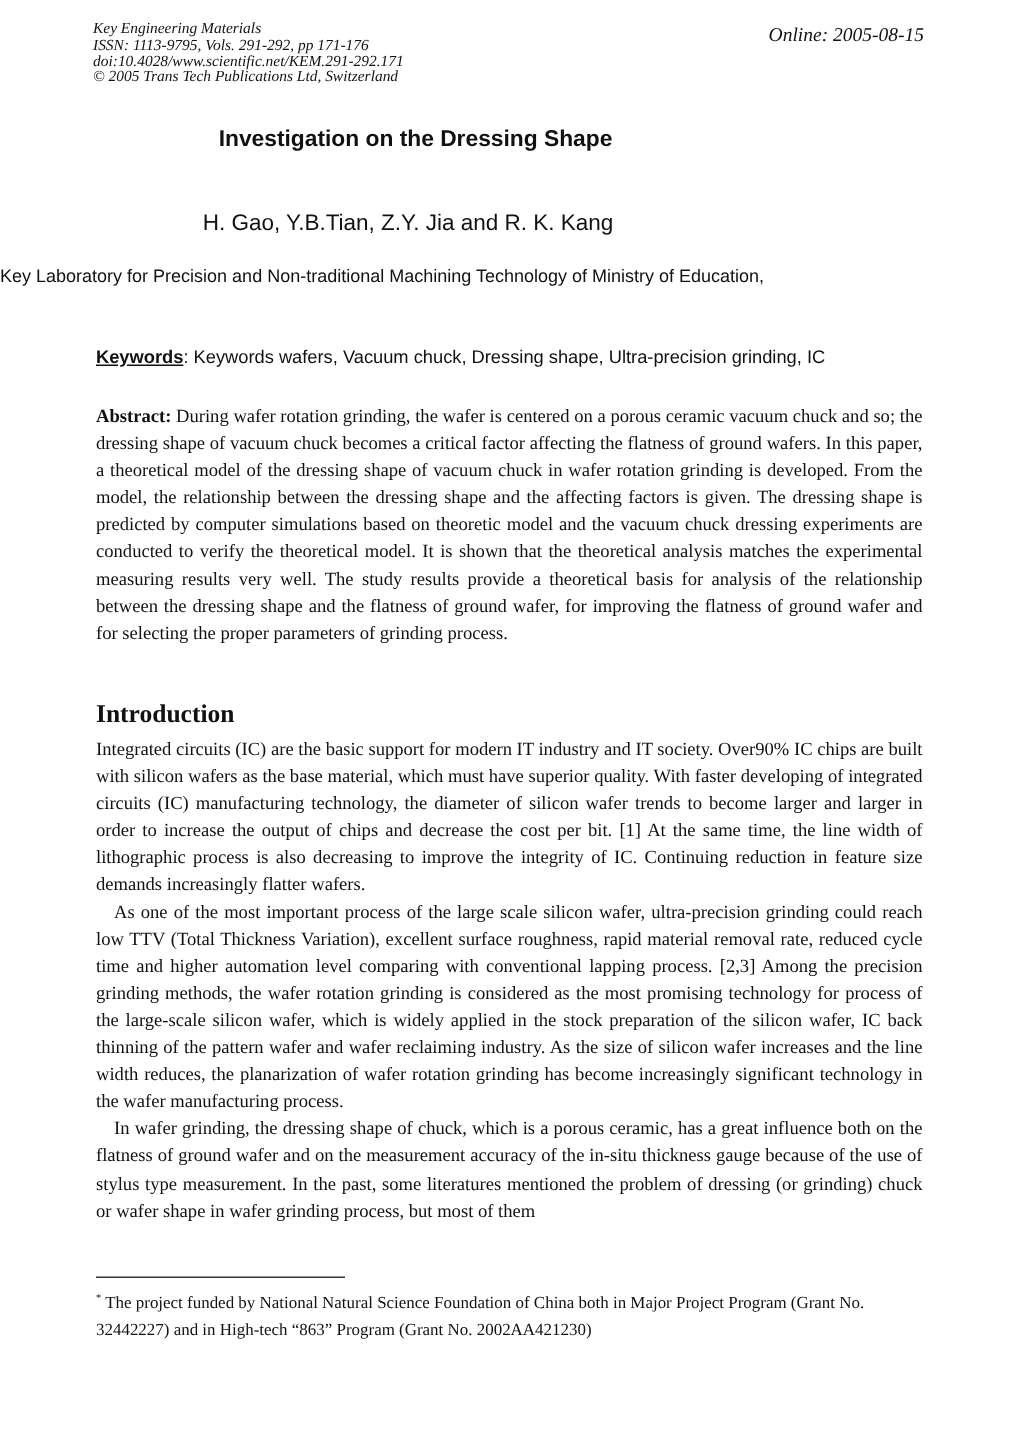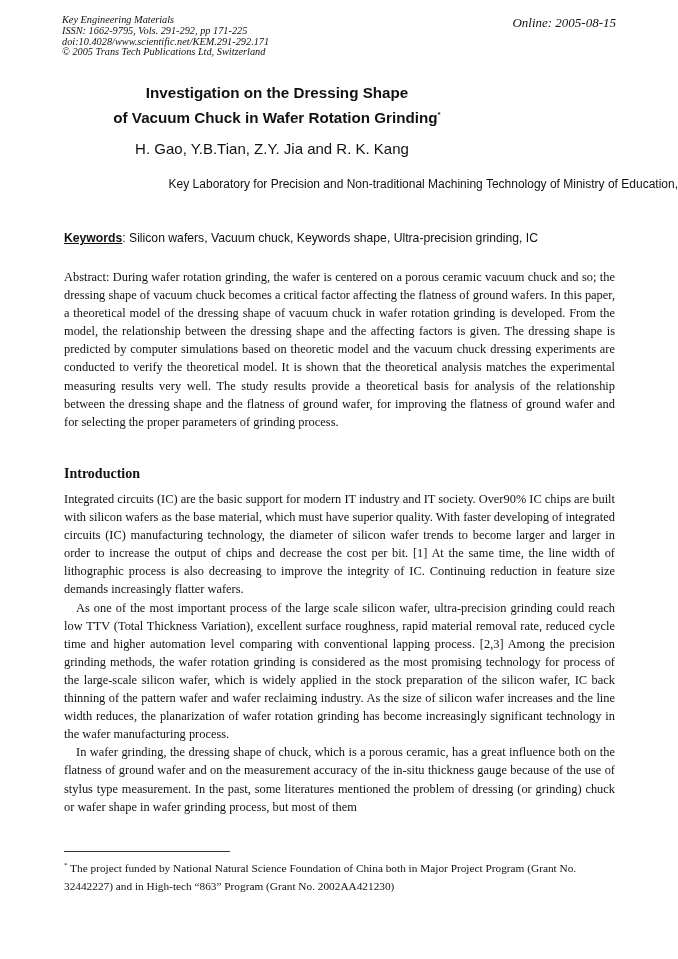--- a/index.html
+++ b/index.html
@@ -7,61 +7,60 @@
   .serif { font-family: "Liberation Serif", "DejaVu Serif", serif; }
   .sans { font-family: "Liberation Sans", "DejaVu Sans", sans-serif; }
 
   .header-left { position: absolute; left: 62px; top: 15px; font-size: 10.3px; line-height: 10.8px; font-style: italic; }
   .header-right { position: absolute; right: 62px; top: 15px; font-size: 13px; font-style: italic; }
   .header-left div { white-space: nowrap; }
 
   .title { position: absolute; left: 0; width: 554px; top: 82px; text-align: center; font-weight: bold; font-size: 15.2px; line-height: 22px; }
   .title sup { font-size: 8px; }
   .authors { position: absolute; left: 0; width: 544px; top: 140px; text-align: center; font-size: 15px; }
-  .affil { position: absolute; left: 0; width: 678px; top: 175px; text-align: right; font-size: 12px; line-height: 19px; }
+  .affil { position: absolute; left: 0; width: 678px; top: 175px; text-align: left; font-size: 12px; line-height: 19px; }
 
   .keywords { position: absolute; left: 64px; top: 231px; font-size: 12.2px; }
   .keywords .kw-label { font-weight: bold; text-decoration: underline; margin-top: 17px; }
 
   .body-block { position: absolute; left: 64px; width: 551px; font-size: 12.4px; line-height: 18.1px; text-align: justify; }
   .abstract { top: 268px; }
-  .abstract b { font-weight: normal; }
-  .section-head { position: absolute; left: 64px; top: 466px; font-size: 14px; font-weight: bold; }
+  .abstract b { font-weight: bold; }
+  .section-head { position: absolute; left: 64px; top: 466px; font-size: 17px; font-weight: bold; }
   .intro { top: 490px; }
   .intro p { margin: 0; }
   .intro p.indent { text-indent: 12px; }
 
   .fn-rule { position: absolute; left: 64px; top: 851px; width: 166px; height: 0; border-top: 1px solid #333; }
   .footnote { position: absolute; left: 64px; width: 560px; top: 857px; font-size: 11.3px; line-height: 17.5px; }
   .footnote sup { font-size: 7px; vertical-align: 5px; }
 </style>
 </head>
 <body>
 
 <div class="header-left serif">
   <div>Key Engineering Materials</div>
-  <div>ISSN: 1662-9795, Vols. 291-292, pp 171-225</div>
+  <div>ISSN: 1113-9795, Vols. 291-292, pp 171-176</div>
   <div>doi:10.4028/www.scientific.net/KEM.291-292.171</div>
   <div>© 2005 Trans Tech Publications Ltd, Switzerland</div>
 </div>
 <div class="header-right serif">Online: 2005-08-15</div>
 
 <div class="title sans">
   <div>Investigation on the Dressing Shape</div>
-  <div><span>of Vacuum Chuck in Wafer Rotation Grinding</span><sup>*</sup></div>
 </div>
 
 <div class="authors sans">H. Gao, Y.B.Tian, Z.Y. Jia and R. K. Kang</div>
 
 <div class="affil sans">
   <div>Key Laboratory for Precision and Non-traditional Machining Technology of Ministry of Education,</div>
 </div>
 
 <div class="keywords sans">
-  <span class="kw-label">Keywords</span><span>: Silicon wafers, Vacuum chuck, Keywords shape, Ultra-precision grinding, IC</span>
+  <span class="kw-label">Keywords</span><span>: Keywords wafers, Vacuum chuck, Dressing shape, Ultra-precision grinding, IC</span>
 </div>
 
 <div class="body-block abstract serif">
   <b>Abstract:</b><span> During wafer rotation grinding, the wafer is centered on a porous ceramic vacuum chuck and so; the dressing shape of vacuum chuck becomes a critical factor affecting the flatness of ground wafers. In this paper, a theoretical model of the dressing shape of vacuum chuck in wafer rotation grinding is developed. From the model, the relationship between the dressing shape and the affecting factors is given. The dressing shape is predicted by computer simulations based on theoretic model and the vacuum chuck dressing experiments are conducted to verify the theoretical model. It is shown that the theoretical analysis matches the experimental measuring results very well. The study results provide a theoretical basis for analysis of the relationship between the dressing shape and the flatness of ground wafer, for improving the flatness of ground wafer and for selecting the proper parameters of grinding process.</span>
 </div>
 
 <div class="section-head serif">Introduction</div>
 
 <div class="body-block intro serif">
   <p>Integrated circuits (IC) are the basic support for modern IT industry and IT society. Over90% IC chips are built with silicon wafers as the base material, which must have superior quality. With faster developing of integrated circuits (IC) manufacturing technology, the diameter of silicon wafer trends to become larger and larger in order to increase the output of chips and decrease the cost per bit. [1] At the same time, the line width of lithographic process is also decreasing to improve the integrity of IC. Continuing reduction in feature size demands increasingly flatter wafers.</p>

